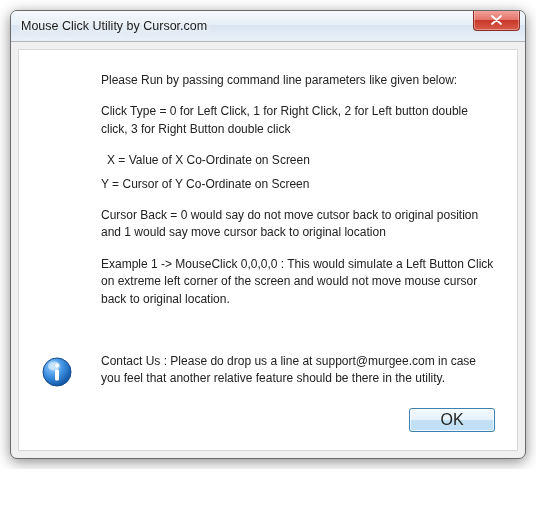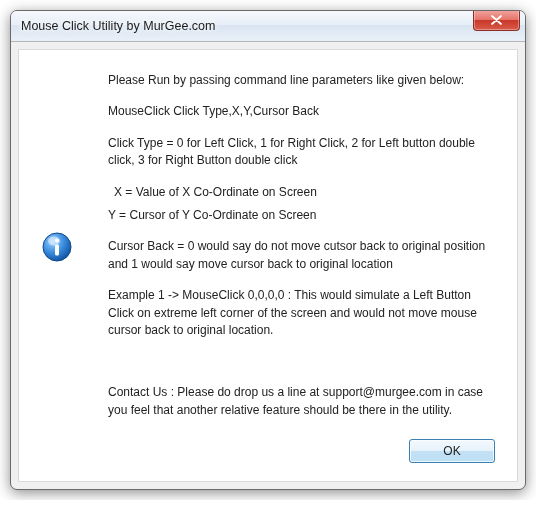--- a/index.html
+++ b/index.html
@@ -50,22 +50,22 @@
   }
   .close-btn svg { display: block; }
   .inner-frame {
     margin: 7px;
     background: #ffffff;
     border: 1px solid #d9d9d9;
     padding: 22px 22px 18px 22px;
   }
   .content-area {
     display: flex;
-    align-items: center;
-    gap: 35px;
+    align-items: flex-end;
+    gap: 28px;
   }
   .info-icon {
     width: 32px;
     height: 32px;
     flex: 0 0 32px;
     margin-top: 2px;
   }
   .info-icon svg { width: 32px; height: 32px; }
   .msg {
     flex: 1;
@@ -79,37 +79,37 @@
   .button-row {
     display: flex;
     justify-content: flex-end;
     margin-top: 20px;
   }
   .ok-btn {
     min-width: 86px;
     height: 24px;
     padding: 0 18px;
     font-family: inherit;
-    font-size: 12px;
+    font-size: 16px;
     color: #222;
     border: 1px solid #3c7fb1;
     border-radius: 3px;
     background: linear-gradient(to bottom,
       #f3f9fe 0%, #e6f2fb 48%, #c3e0f4 52%, #bfe0f6 100%);
     box-shadow: inset 0 0 0 1px rgba(255,255,255,0.7);
     cursor: pointer;
   }
 </style>
 </head>
 <body>
 
 <div class="window">
 
   <div class="titlebar">
-    <span class="title-text">Mouse Click Utility by MurGee.com</span>
+    <span class="title-text">Mouse Click Utility by Cursor.com</span>
     <div class="close-btn">
       <svg width="11" height="10" viewBox="0 0 11 10">
         <path d="M1 1 L10 9 M10 1 L1 9" stroke="#fff" stroke-width="1.8" stroke-linecap="round"></path>
       </svg>
     </div>
   </div>
 
   <div class="inner-frame">
     <div class="content-area">
 
@@ -124,21 +124,20 @@
           </defs>
           <circle cx="16" cy="16" r="14" fill="url(#ig)" stroke="#0e4a8a" stroke-width="1"></circle>
           <ellipse cx="13" cy="10" rx="6" ry="4.5" fill="rgba(255,255,255,0.5)"></ellipse>
           <circle cx="16" cy="9.5" r="2" fill="#fff"></circle>
           <rect x="14" y="13.5" width="4" height="11" rx="1.5" fill="#fff"></rect>
         </svg>
       </div>
 
       <div class="msg">
         <p>Please Run by passing command line parameters like given below:</p>
-        <p>MouseClick Click Type,X,Y,Cursor Back</p>
         <p>Click Type = 0 for Left Click, 1 for Right Click, 2 for Left button double click, 3 for Right Button double click</p>
         <p class="tight">X = Value of X Co-Ordinate on Screen</p>
         <p>Y = Cursor of Y Co-Ordinate on Screen</p>
         <p>Cursor Back = 0 would say do not move cutsor back to original position and 1 would say move cursor back to original location</p>
         <p>Example 1 -&gt; MouseClick 0,0,0,0 : This would simulate a Left Button Click on extreme left corner of the screen and would not move mouse cursor back to original location.</p>
         <p class="last">Contact Us : Please do drop us a line at support@murgee.com in case you feel that another relative feature should be there in the utility.</p>
       </div>
 
     </div>
 

